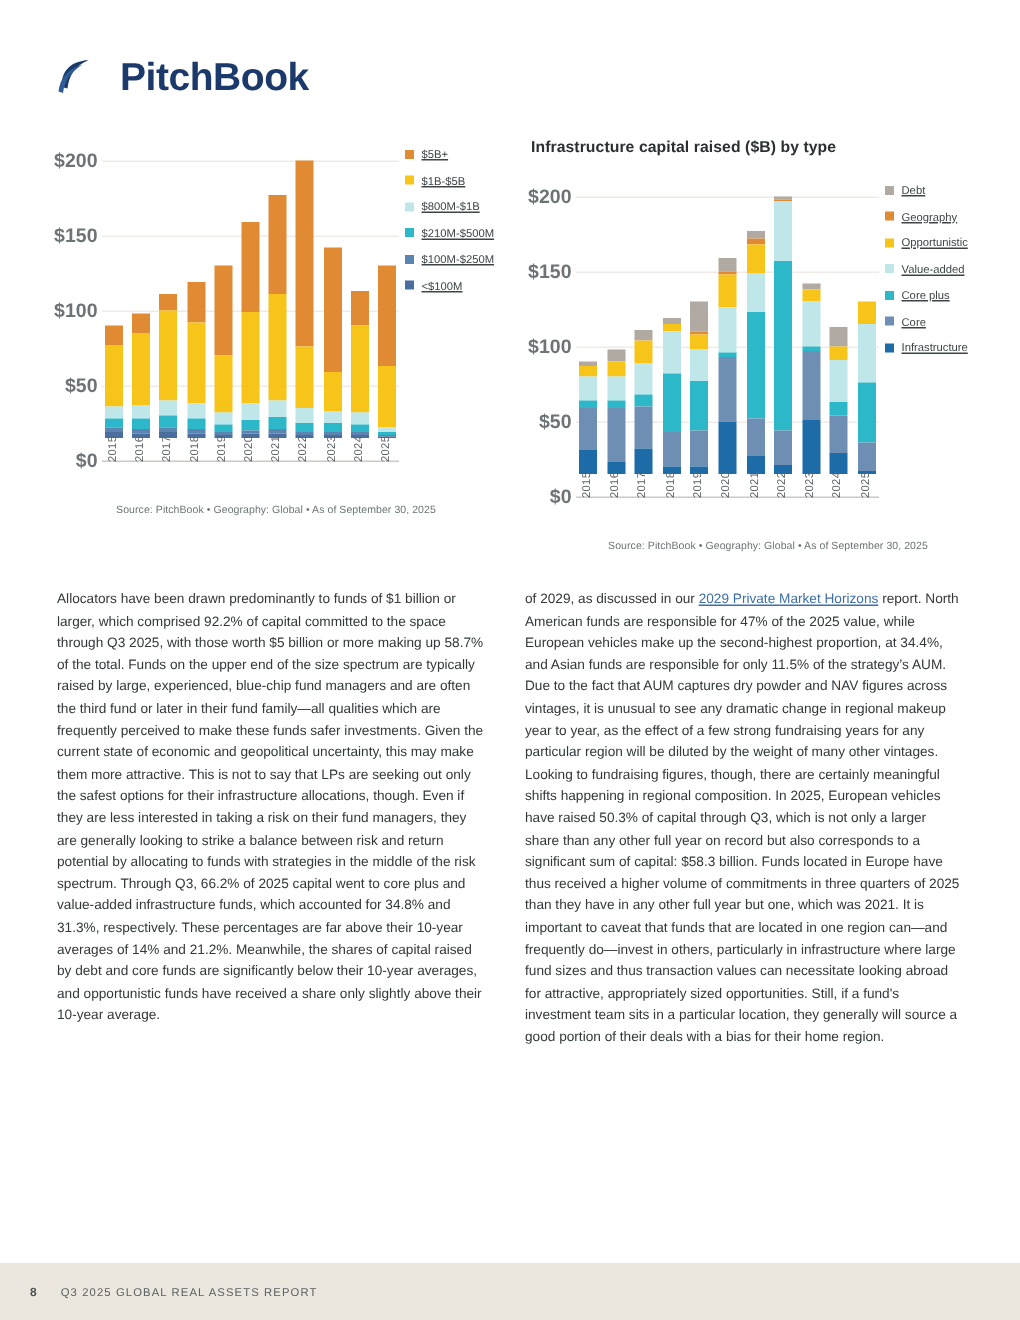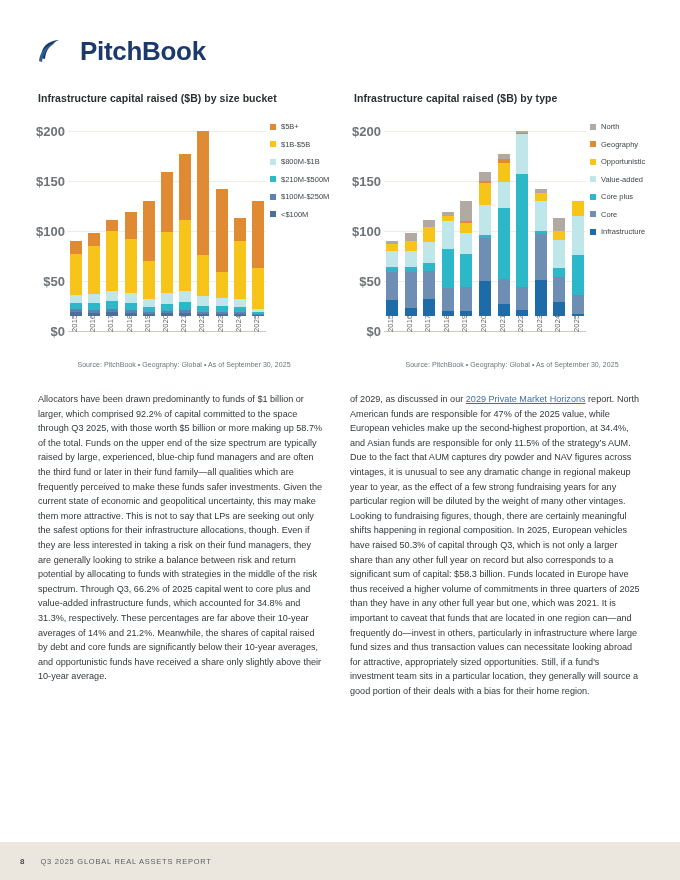--- a/index.html
+++ b/index.html
@@ -39,21 +39,21 @@
   .bar { width:12px; display:flex; flex-direction:column-reverse; }
   .c2 .bar { width:12px; }
   .seg { width:100%; }
 
   .xlabels { position:absolute; left:32px; right:2px; bottom:-24px; height:40px; display:flex; justify-content:space-between; }
   .xlab { width:12px; font-size:7.5px; color:#5f6568; writing-mode:vertical-rl; transform:rotate(180deg); text-align:right; letter-spacing:0.2px; }
 
   .legend { padding-top:6px; padding-left:4px; }
   .leg-item { display:flex; align-items:center; margin-bottom:8.5px; }
   .swatch { width:6px; height:6px; margin-right:5px; flex:0 0 auto; }
-  .leg-label { font-size:7.5px; color:#3e4447; white-space:nowrap; }
+  .leg-label { font-size:7.5px; color:#3e4447; white-space:nowrap;text-decoration:underline; }
 
   .source { font-size:7px; color:#6d7376; text-align:center; margin-top:30px; letter-spacing:0.05px; }
   .c2 .source { }
 
   
   .columns { position:absolute; left:0; top:392px; width:680px; display:flex; }
   .col { width:340px; padding-left:38px; padding-right:14px; }
   .col.right { padding-left:10px; padding-right:38px; }
   .col p { margin:0 0 14px 0; font-size:9.1px; line-height:14.6px; color:#33383b; text-align:left; }
   .col a { color:#3f6fa8; text-decoration:underline; }
@@ -72,21 +72,20 @@
       <path d="M3 20 C3 9, 9 3, 21 2 C12 6, 8 12, 7 21 Z" fill="#1b3a6b"></path>
       <path d="M1 23 C2 14, 7 8, 17 5 C9 10, 5 16, 4 24 Z" fill="#2f5c94"></path>
     </svg>
   </span>
   <span class="logo-text">PitchBook</span>
 </div>
 
 <div class="charts">
 
   <div class="chart-block c1" id="chart0">
-    <div class="chart-title">Infrastructure capital raised ($B) by size bucket</div>
     <div class="plot-row">
       <div class="plot-area">
         <div class="yaxis">
             <div class="ytick" style="top: 215px;">$0</div>
             <div class="ytick" style="top: 165px;">$50</div>
             <div class="ytick" style="top: 115px;">$100</div>
             <div class="ytick" style="top: 65px;">$150</div>
             <div class="ytick" style="top: 15px;">$200</div>
           </div>
         <div class="axisline" style="top: 215px;"></div>
@@ -346,21 +345,21 @@
             <div class="xlab">2021</div>
             <div class="xlab">2022</div>
             <div class="xlab">2023</div>
             <div class="xlab">2024</div>
             <div class="xlab">2025</div>
           </div>
       </div>
       <div class="legend">
           <div class="leg-item">
             <span class="swatch" style="background: rgb(176, 170, 162);"></span>
-            <span class="leg-label">North</span>
+            <span class="leg-label">Debt</span>
           </div>
           <div class="leg-item">
             <span class="swatch" style="background: rgb(224, 138, 51);"></span>
             <span class="leg-label">Geography</span>
           </div>
           <div class="leg-item">
             <span class="swatch" style="background: rgb(247, 196, 26);"></span>
             <span class="leg-label">Opportunistic</span>
           </div>
           <div class="leg-item">

